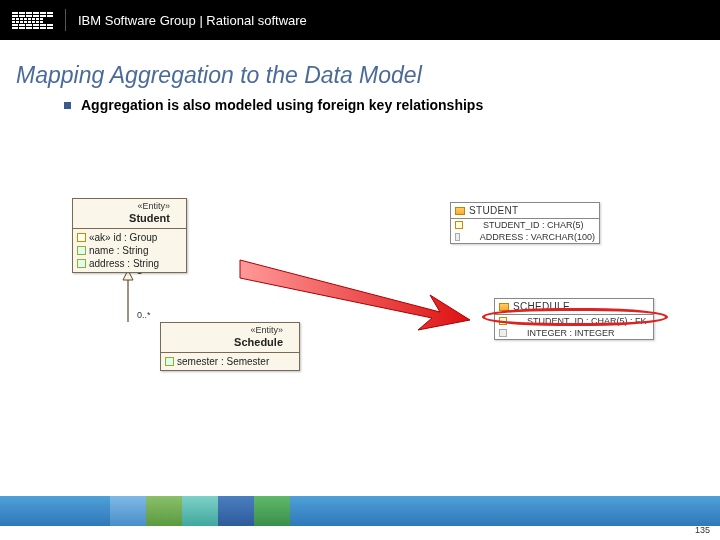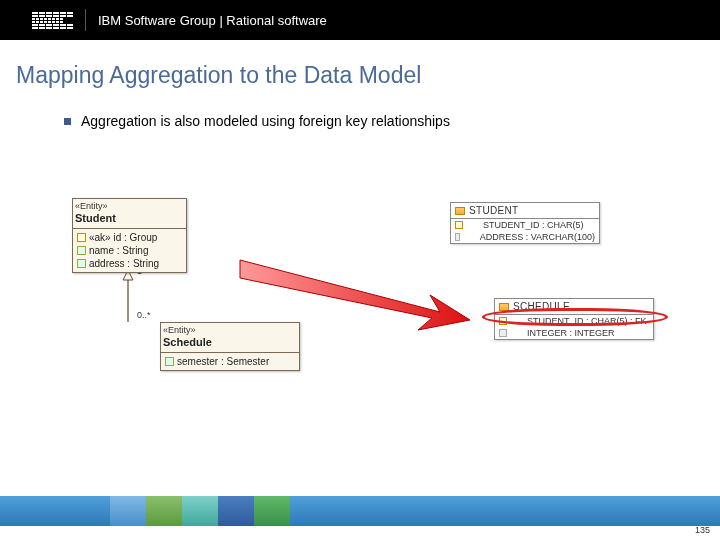--- a/index.html
+++ b/index.html
@@ -10,21 +10,21 @@
     background: #fff;
     position: relative;
     overflow: hidden;
   }
   .header-bar {
     width: 100%;
     height: 40px;
     background: #000;
     display: flex;
     align-items: center;
-    padding-left: 32px;
+    padding-left: 12px;
   }
   .ibm-logo {
     display: flex;
     flex-direction: column;
     gap: 1px;
     margin-right: 12px;
   }
   .ibm-logo .row { display:flex; gap:1px; }
   .ibm-logo .b { width:6px; height:2px; background:#fff; }
   .ibm-logo .b.s { width:3px; }
@@ -34,28 +34,29 @@
     border-left: 1px solid #555;
     padding-left: 12px;
     height: 22px;
     display:flex;
     align-items:center;
   }
   .title {
     color: #4a6a9a;
     font-size: 23px;
     font-weight: 400;
-    margin: 22px 0 24px 16px;
+    margin: 22px 0 8px 16px;
+    font-style: italic;
   }
   .bullet-row {
     display: flex;
     align-items: flex-start;
     margin-left: 64px;
     font-size: 14px;
-    font-weight: normal;
+    font-weight: bold;
     color: #000;
   }
   .bullet-sq {
     width: 7px;
     height: 7px;
     background: #3b5b8c;
     margin-right: 10px;
     margin-top: 5px;
     flex-shrink: 0;
   }
@@ -68,23 +69,23 @@
   }
   .entity-box {
     position: absolute;
     border: 1px solid #7a6a55;
     background: #faf7ea;
     font-size: 10px;
     color: #222;
     box-shadow: 1px 1px 2px rgba(0,0,0,0.25);
   }
   .entity-title {
-    text-align: left;
+    text-align: right;
     border-bottom: 1px solid #7a6a55;
-    padding: 2px 2px;
+    padding: 2px 16px;
     line-height: 1.25;
   }
   .entity-title .stereo { color:#333; font-size:9px; }
   .entity-title .name { font-weight: bold; font-size: 11px; }
   .attr-list { padding: 2px 4px; }
   .attr-row {
     display: flex;
     align-items: center;
     gap: 3px;
     padding: 1px 0;

